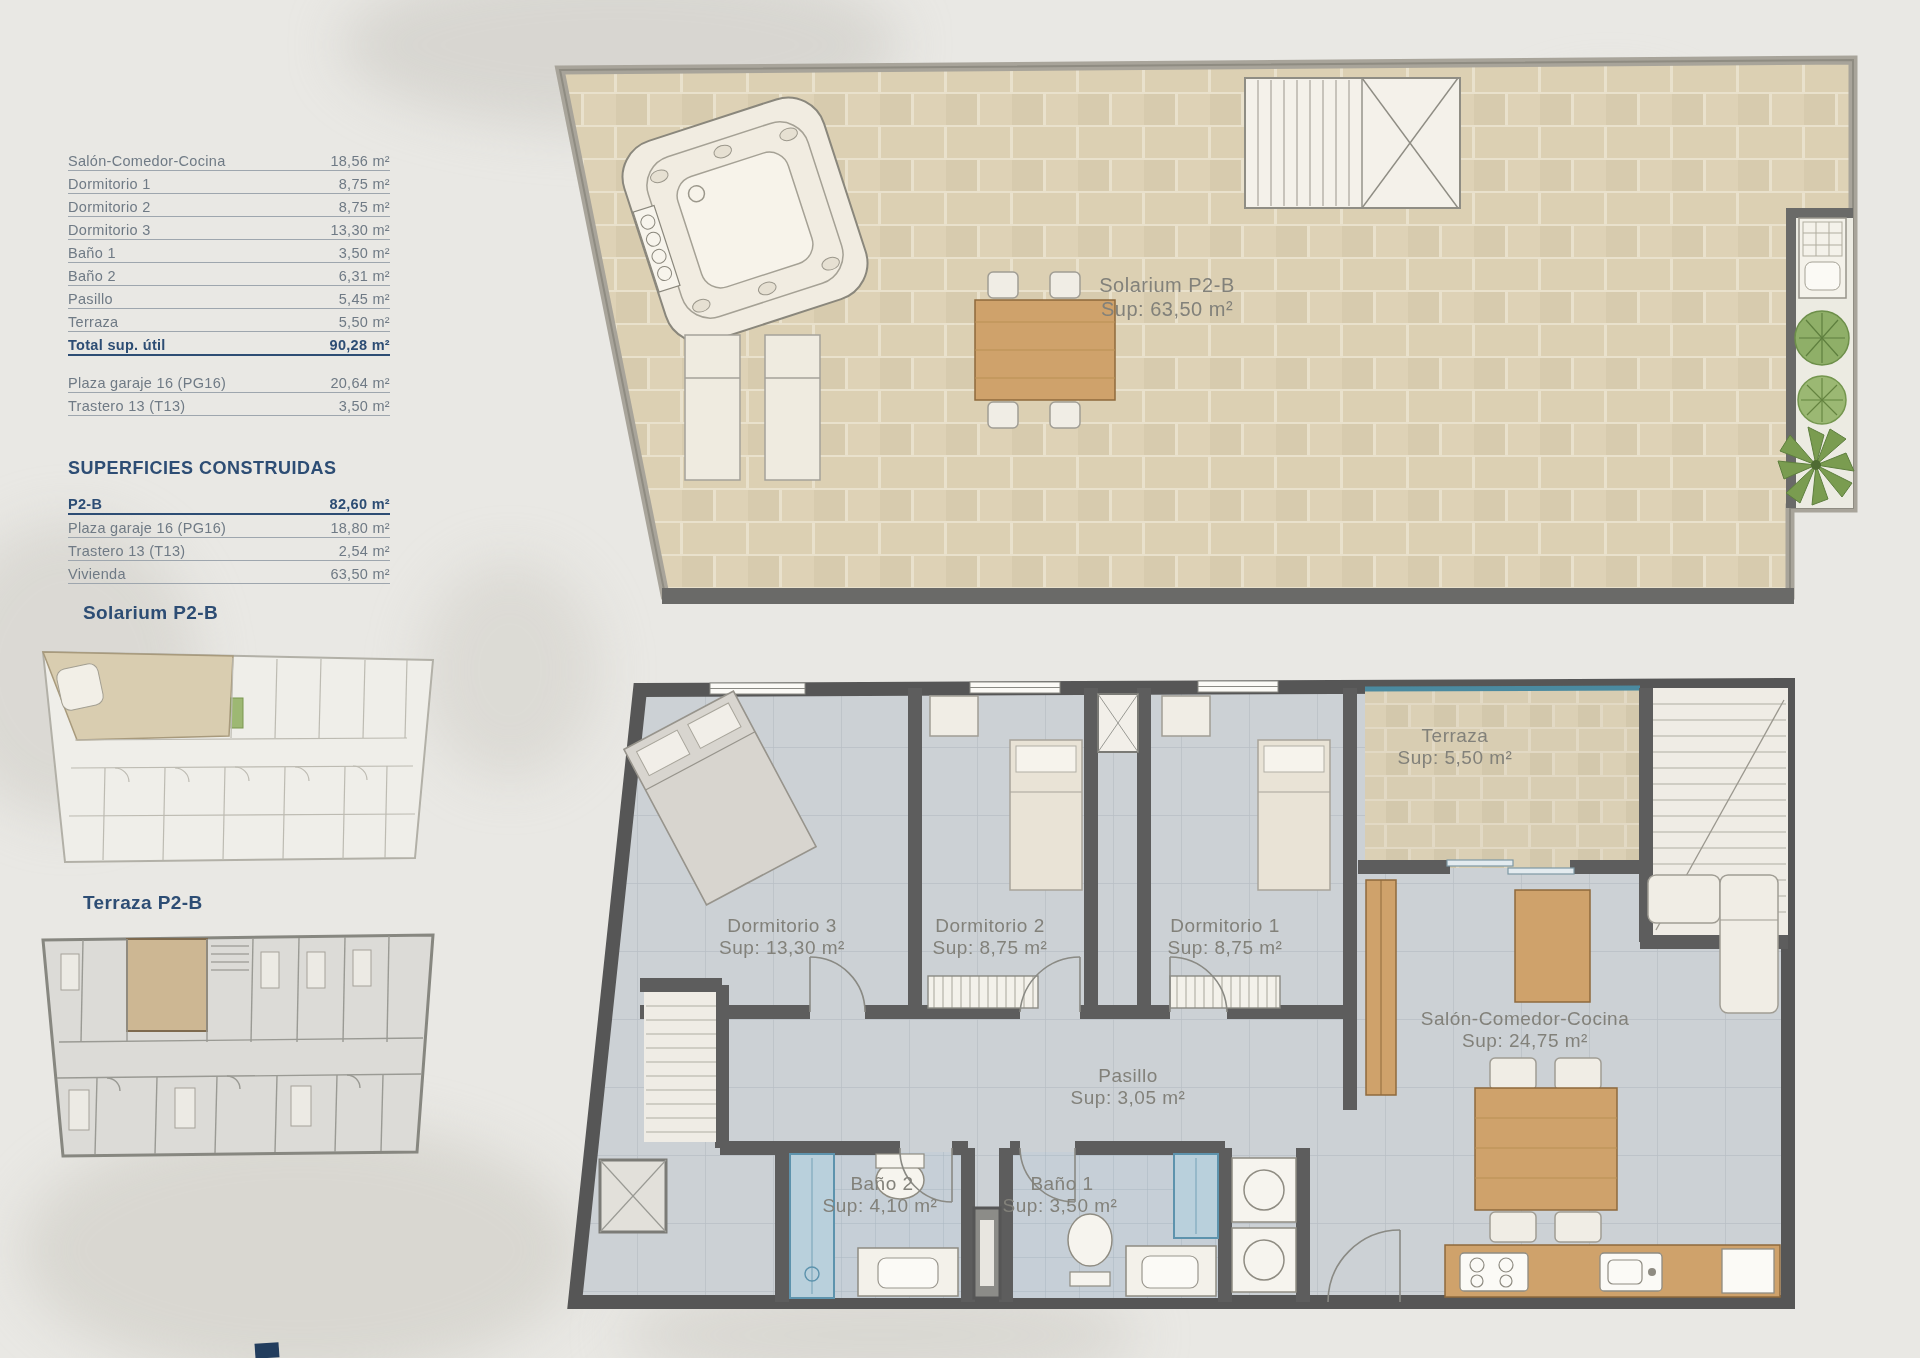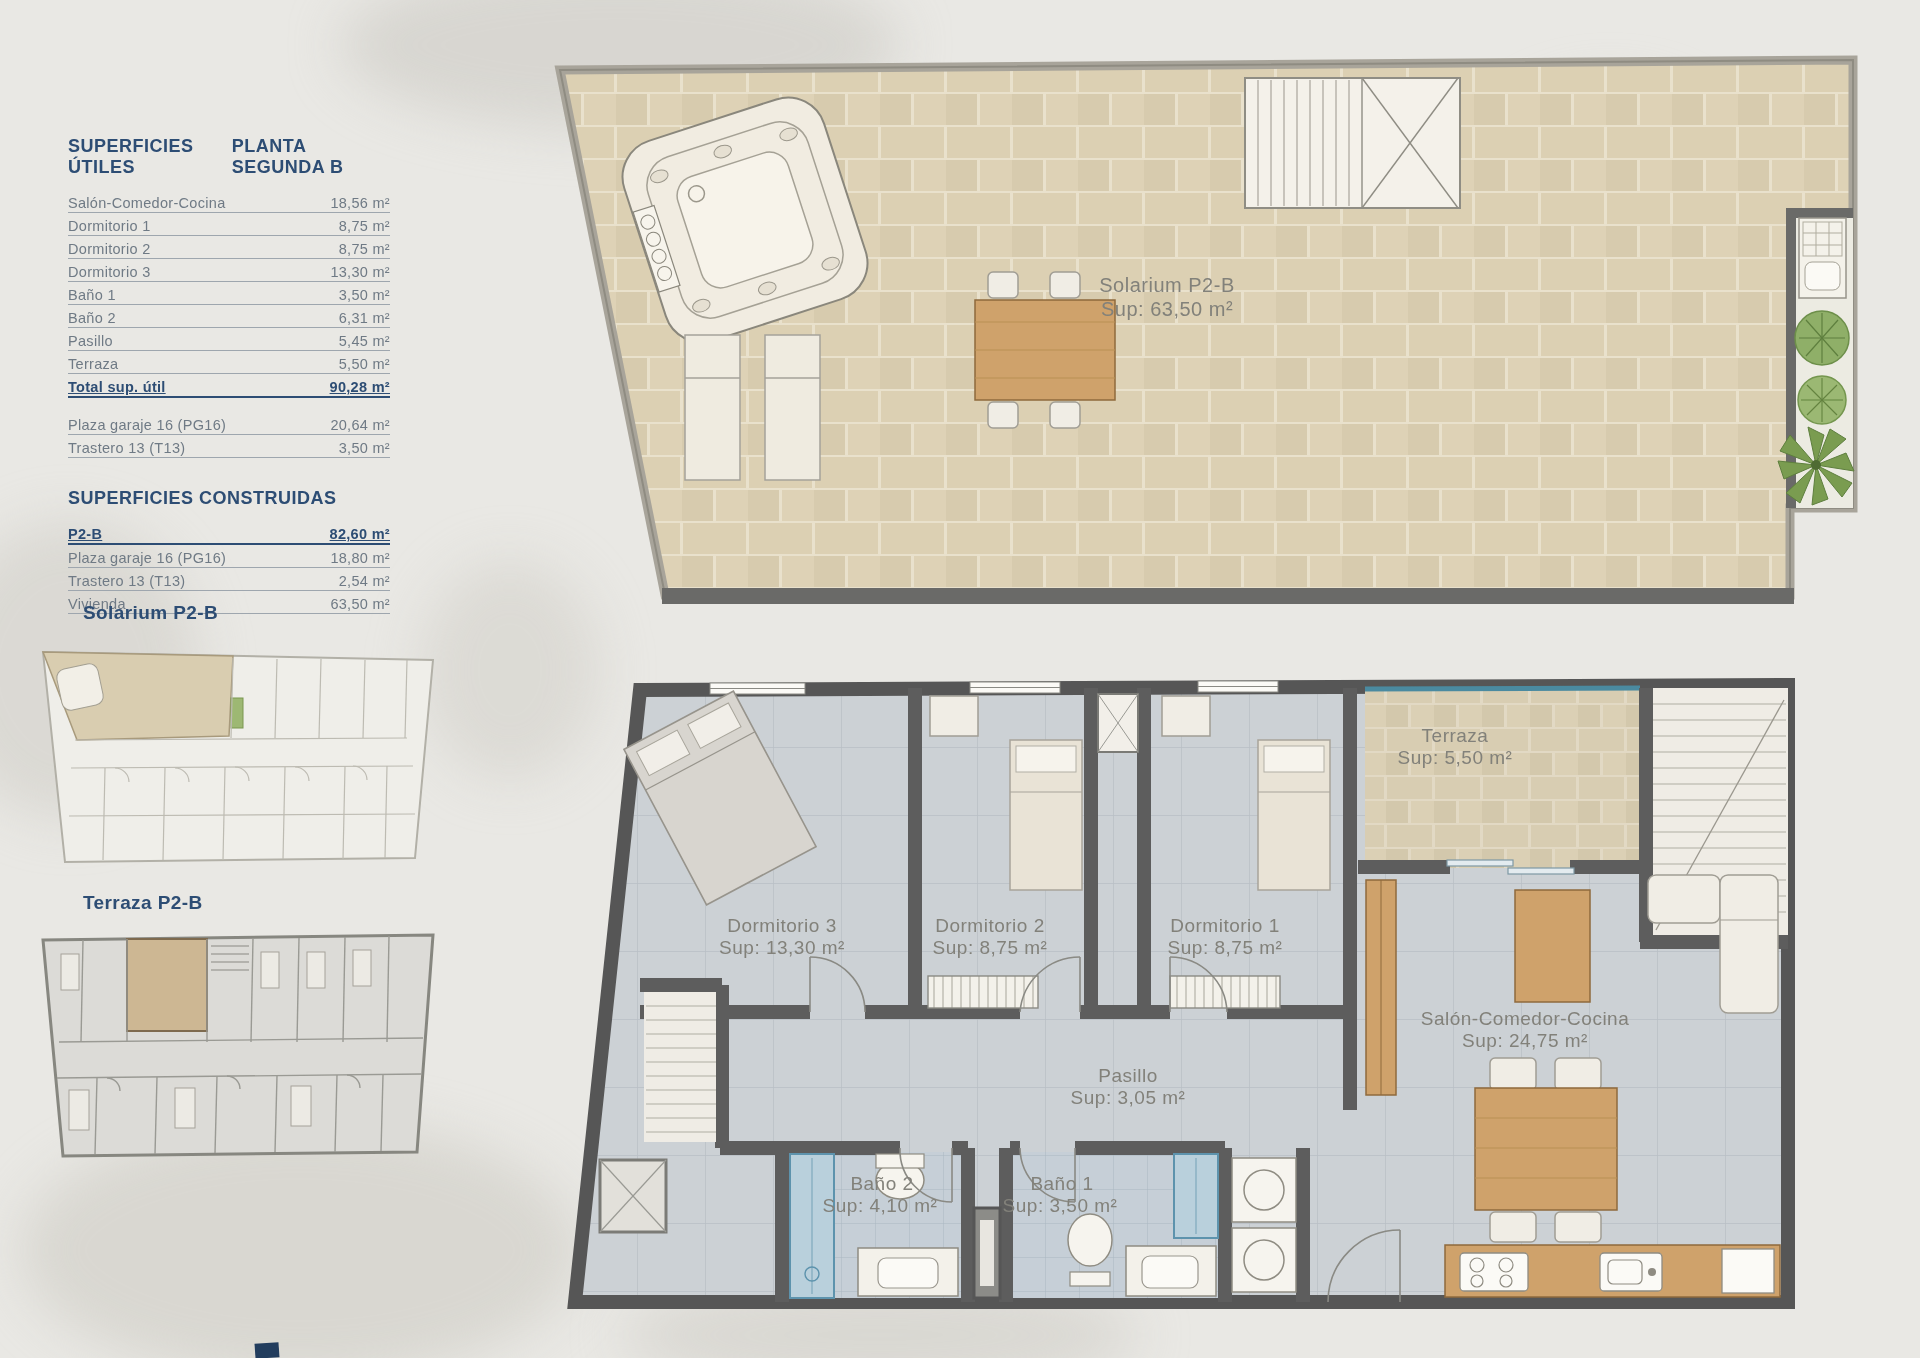--- a/index.html
+++ b/index.html
@@ -11,23 +11,23 @@
     overflow:hidden;font-family:"Liberation Sans",sans-serif;}
   .blot{position:absolute;border-radius:50%;filter:blur(26px);pointer-events:none;}
   
   #area-tables{position:absolute;left:68px;top:136px;width:322px;}
   .tbl-title{display:flex;justify-content:space-between;color:var(--accent,#2d4d74);
     font-size:18px;font-weight:bold;letter-spacing:.5px;}
   .rows{margin-top:12px;}
   .row{display:flex;justify-content:space-between;align-items:flex-end;height:21px;
     border-bottom:1px solid var(--rule,#9ea6ae);color:var(--table_text,#6f7a85);
     font-size:14.5px;letter-spacing:.3px;padding-bottom:1px;}
-  .row.bold{color:var(--accent,#2d4d74);font-weight:bold;border-bottom:2px solid var(--accent,#2d4d74);text-decoration:underline;}
+  .row.bold{color:var(--accent,#2d4d74);font-weight:bold;border-bottom:2px solid var(--accent,#2d4d74);}
   .gap{height:14px;}
-  .sec-title{margin-top:30px;color:var(--accent,#2d4d74);font-size:18px;font-weight:bold;letter-spacing:.5px;}
+  .sec-title{margin-top:42px;color:var(--accent,#2d4d74);font-size:18px;font-weight:bold;letter-spacing:.5px;}
   .mini-heading{position:absolute;color:var(--accent,#2d4d74);font-size:19px;font-weight:bold;letter-spacing:.4px;}
   
   svg{position:absolute;overflow:visible;}
   text.room-label{fill:var(--label_gray,#82817a);font-family:"Liberation Sans",sans-serif;
     font-size:19px;letter-spacing:.5px;text-anchor:middle;}
   text.room-label.big{font-size:20px;}
   .wall{stroke:var(--wall,#5d5d5d);fill:none;}
   .thinline{stroke:#9a978e;stroke-width:1.3;fill:none;}
   .furn{fill:#f0ede5;stroke:#a09d94;stroke-width:1.5;}
   .woodfill{fill:var(--wood,#cfa26b);stroke:#8f6a3c;stroke-width:1.5;}
@@ -41,24 +41,20 @@
 
   <div class="blot" style="left:340px;top:-40px;width:560px;height:170px;background:rgba(196,194,186,.45);"></div>
   <div class="blot" style="left:-60px;top:520px;width:260px;height:300px;background:rgba(198,196,188,.4);"></div>
   <div class="blot" style="left:420px;top:560px;width:180px;height:220px;background:rgba(200,198,190,.38);"></div>
   <div class="blot" style="left:20px;top:1120px;width:560px;height:260px;background:rgba(197,195,187,.45);"></div>
   <div class="blot" style="left:620px;top:1280px;width:520px;height:110px;background:rgba(195,193,185,.4);"></div>
   <div class="blot" style="left:1490px;top:90px;width:240px;height:190px;background:rgba(222,220,212,.5);"></div>
   <div class="ink" style="left:255px;top:1343px;width:24px;height:15px;transform:rotate(-4deg);"></div>
 
   <div id="area-tables">
-    <div class="tbl-title">
-      <span>SUPERFICIES ÚTILES</span>
-      <span>PLANTA SEGUNDA B</span>
-    </div>
     <div class="rows">
       <div class="row">
           <span>Salón-Comedor-Cocina</span>
           <span>18,56 m²</span>
         </div>
       <div class="row">
           <span>Dormitorio 1</span>
           <span>8,75 m²</span>
         </div>
       <div class="row">

